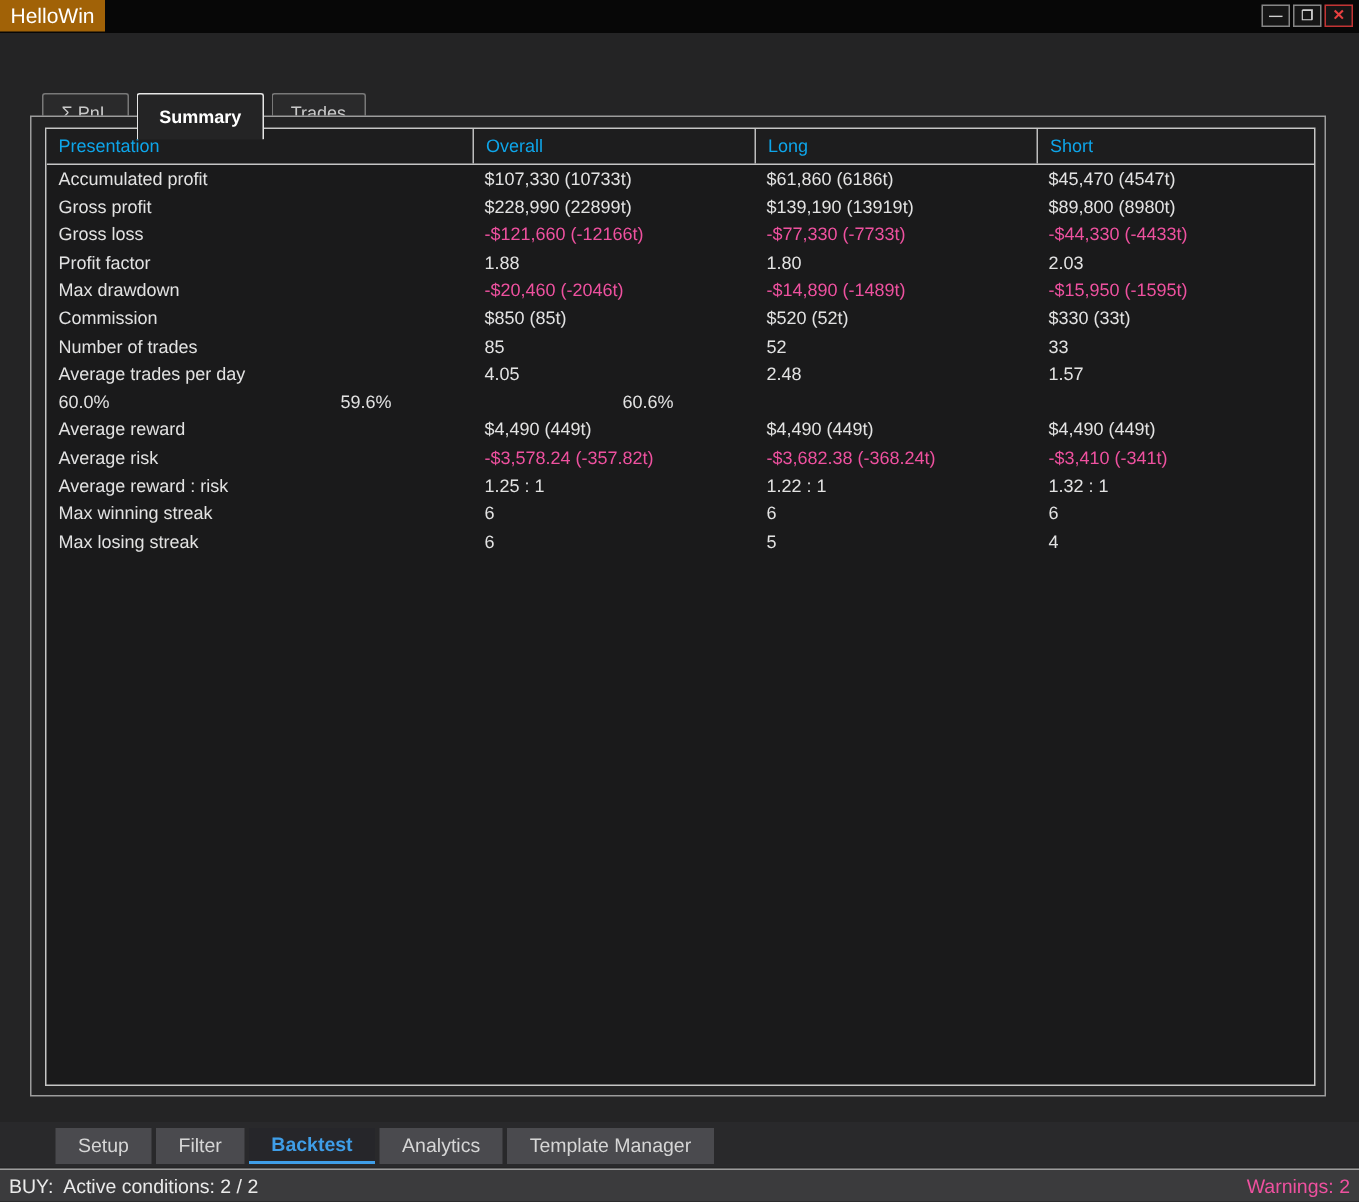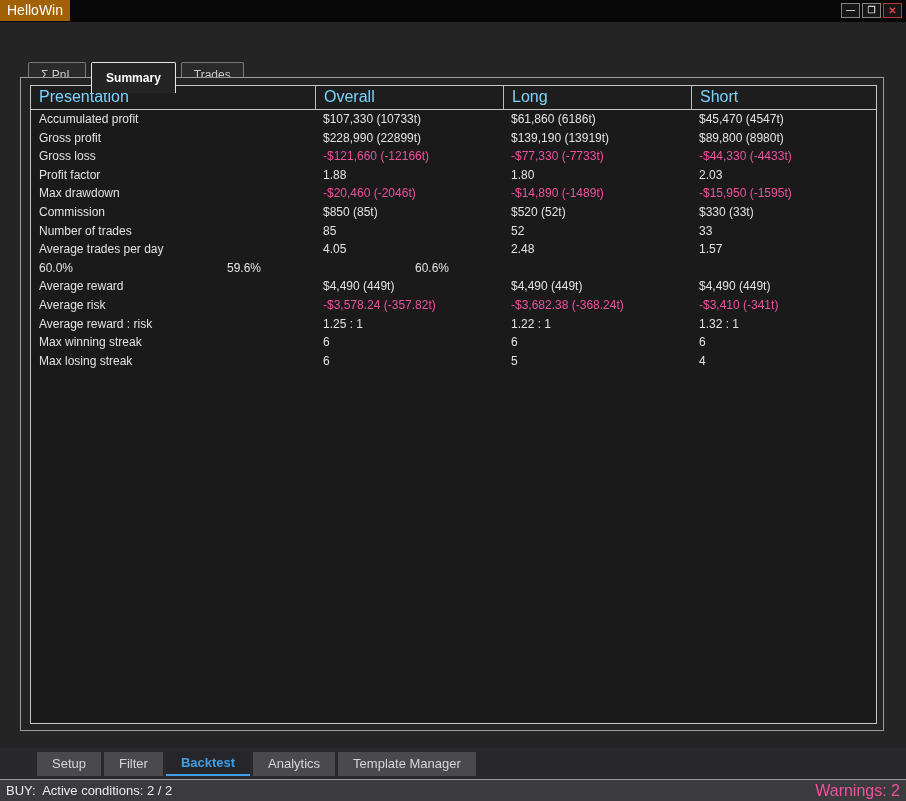--- a/index.html
+++ b/index.html
@@ -35,21 +35,21 @@
   .panel {
     position:absolute; left:20px; top:77px; width:864px; height:654px;
     border:1px solid #9c9c9c; background:#232324; box-sizing:border-box;
   }
   .grid {
     position:absolute; left:9px; top:7px; width:847px; height:639px;
     border:1px solid #c6c6c6; background:#1a1a1b; box-sizing:border-box; overflow:hidden;
   }
   .grid-header { display:flex; height:23px; border-bottom:1px solid #c6c6c6; background:#1d1d1e; }
   .hcell {
-    box-sizing:border-box; color:#7dd3fc; font-size:16px; line-height:22px;
+    box-sizing:border-box; color:#0ea5e9; font-size:12px; line-height:22px;
     padding-left:8px; white-space:nowrap; overflow:hidden;
   }
   .hcell + .hcell { border-left:1px solid #bdbdbd; }
   .c0 { width:284px; } .c1 { width:188px; } .c2 { width:188px; } .c3 { flex:1; }
   .grid-row { display:flex; height:18.6px; }
   .cell {
     box-sizing:border-box; font-size:12px; line-height:18.6px; padding-left:8px;
     color:#e2e2e2; white-space:nowrap; overflow:hidden;
   }
   .neg { color:#ee519f; }
@@ -67,21 +67,21 @@
   
   .statusbar {
     position:absolute; left:0; bottom:0; width:100%; height:22px;
     background:#3b3b3d; border-top:1px solid #9c9c9c; box-sizing:border-box;
   }
   .status-left {
     position:absolute; left:6px; top:0; line-height:21px; font-size:13px;
     color:#eaeaea; white-space:pre;
   }
   .status-right {
-    position:absolute; right:6px; top:0; line-height:21px; font-size:16px;
+    position:absolute; right:6px; top:0; line-height:21px; font-size:13px;
     color:#ee519f;
   }
 </style>
 </head>
 <body>
 
 <div class="titlebar">
   <div class="title-badge">HelloWin</div>
   <div class="win-controls">
     <div class="win-btn">

